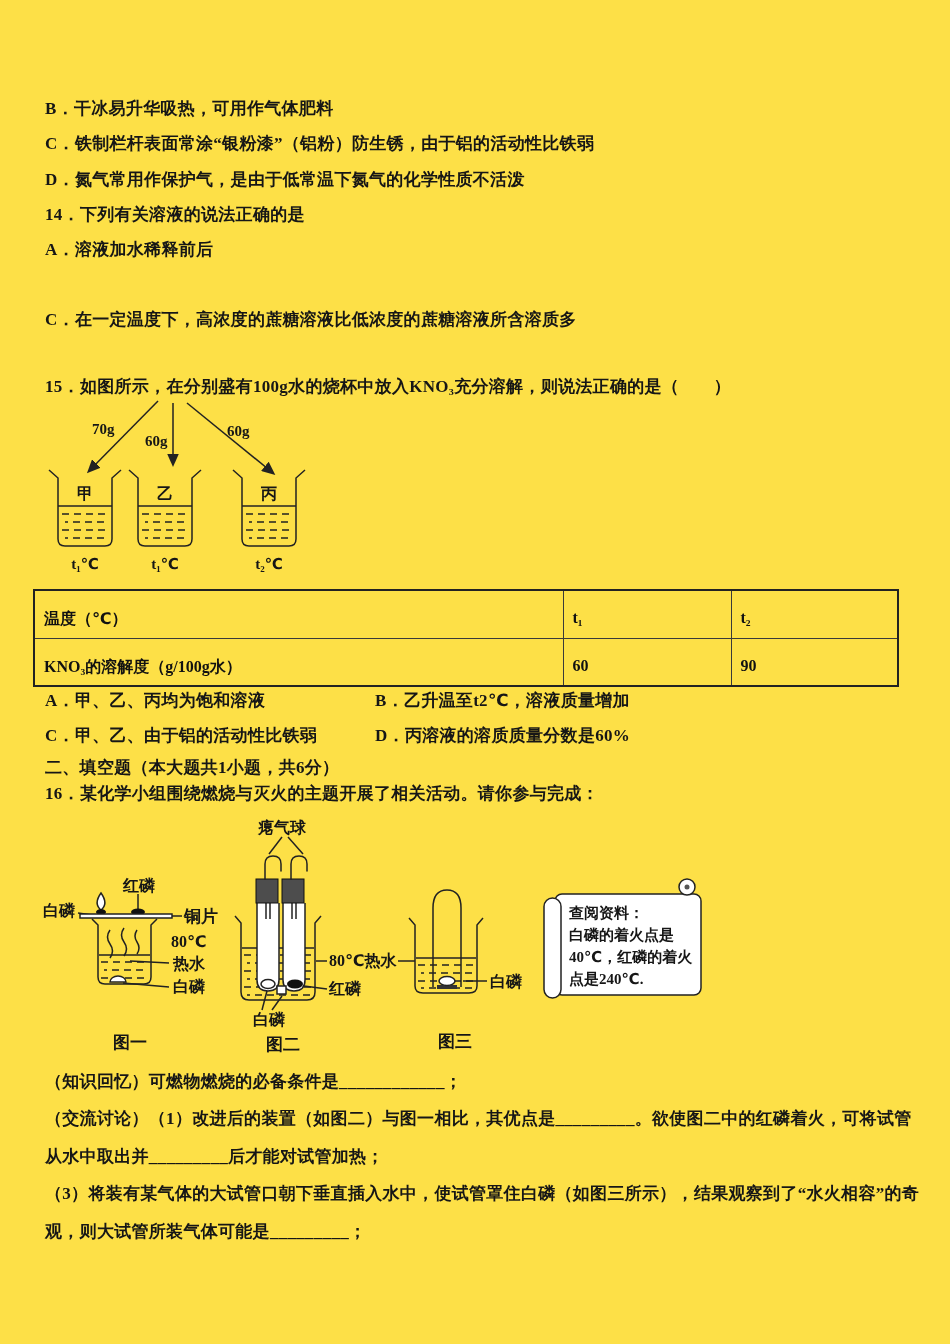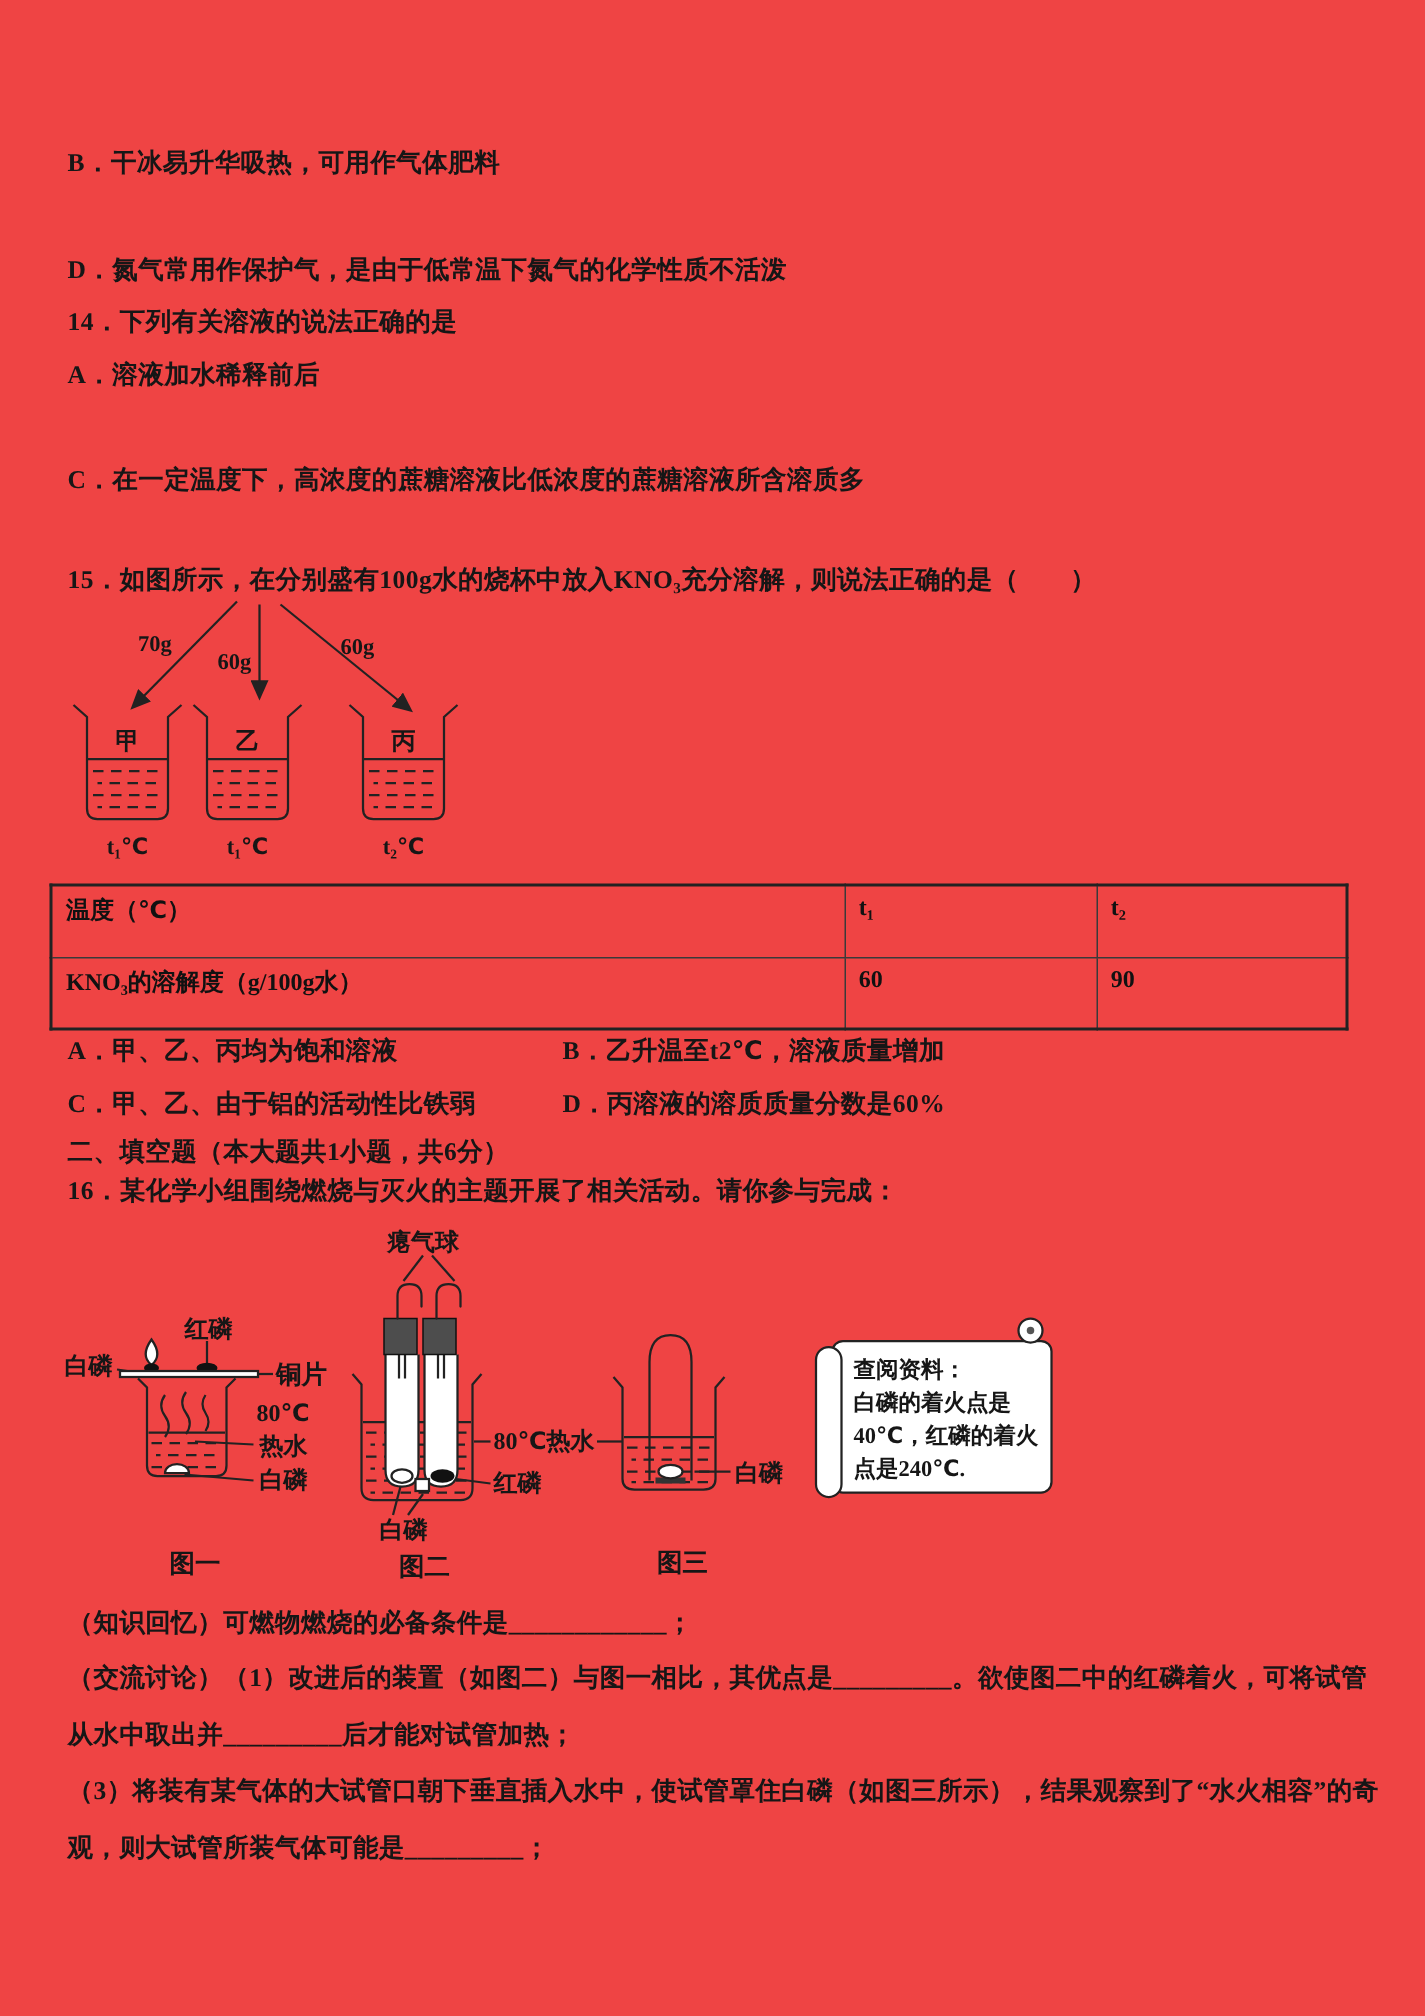--- a/index.html
+++ b/index.html
@@ -1,36 +1,37 @@
 <!DOCTYPE html>
 <html><head>
 <meta charset="utf-8">
 <style>
   * { margin:0; padding:0; box-sizing:border-box; }
   html,body { background:#fff; }
   body { width:950px; height:1344px; font-family:"Liberation Serif","DejaVu Sans",serif; }
-  .page { position:relative; width:950px; height:1344px; background:#ef4444; overflow:hidden; }
+  .page { position:relative; width:950px; height:1344px; background:#fde047; overflow:hidden; }
   .line { position:absolute; font-size:17px; font-weight:bold; color:#161616; white-space:nowrap; letter-spacing:.3px; }
   .fig  { position:absolute; }
   table.sol { position:absolute; left:33px; top:589px; width:864px; border-collapse:collapse; table-layout:fixed; border:2px solid #222; }
-  table.sol td { border:1.5px solid #3a3a3a; height:48px; vertical-align:top; padding:6px 0 0 9px; font-size:16px; font-weight:bold; color:#111; }
+  table.sol td { border:1.5px solid #3a3a3a; height:48px; vertical-align:top; padding:18px 0 0 9px; font-size:16px; font-weight:bold; color:#111; }
   svg text { font-family:"Liberation Serif","DejaVu Sans",serif; font-weight:bold; fill:#161616; }
   .s  { stroke:#222; stroke-width:1.5; fill:none; }
   .sw { stroke:#222; stroke-width:1.5; fill:#fff; }
   .d  { stroke:#222; stroke-width:1.5; fill:none; stroke-dasharray:7 5; }
   .t15 { font-size:15px; }
   .t16 { font-size:16px; }
   .t17 { font-size:17px; }
 </style>
 </head>
 <body>
 
 <div class="page">
 
   <div class="line" style="left:45px;top:97px">B．干冰易升华吸热，可用作气体肥料</div>
+  <div class="line" style="left:45px;top:132px">C．铁制栏杆表面常涂“银粉漆”（铝粉）防生锈，由于铝的活动性比铁弱</div>
   <div class="line" style="left:45px;top:168px">D．氮气常用作保护气，是由于低常温下氮气的化学性质不活泼</div>
 
   <div class="line" style="left:45px;top:203px">14．下列有关溶液的说法正确的是</div>
   <div class="line" style="left:45px;top:238px">A．溶液加水稀释前后</div>
   <div class="line" style="left:45px;top:308px">C．在一定温度下，高浓度的蔗糖溶液比低浓度的蔗糖溶液所含溶质多</div>
 
   <div class="line" style="left:45px;top:375px">15．如图所示，在分别盛有100g水的烧杯中放入KNO₃充分溶解，则说法正确的是（　　）</div>
 
   <svg class="fig" style="left:40px;top:392px" width="320" height="192" viewBox="0 0 320 192">
     <defs>

